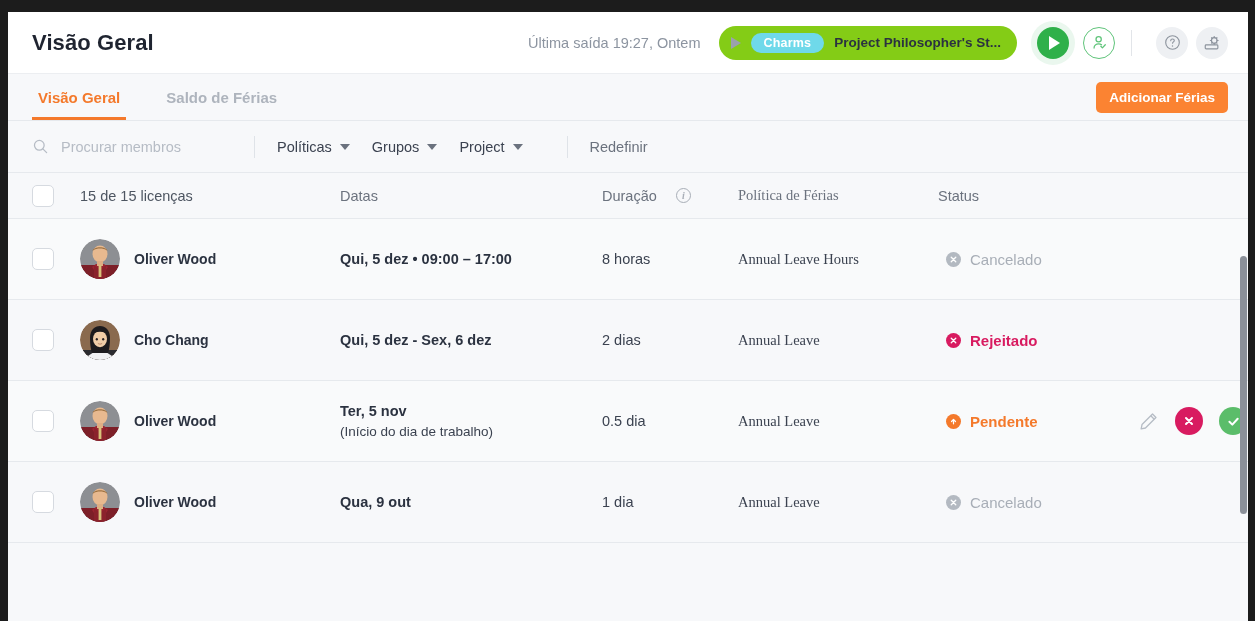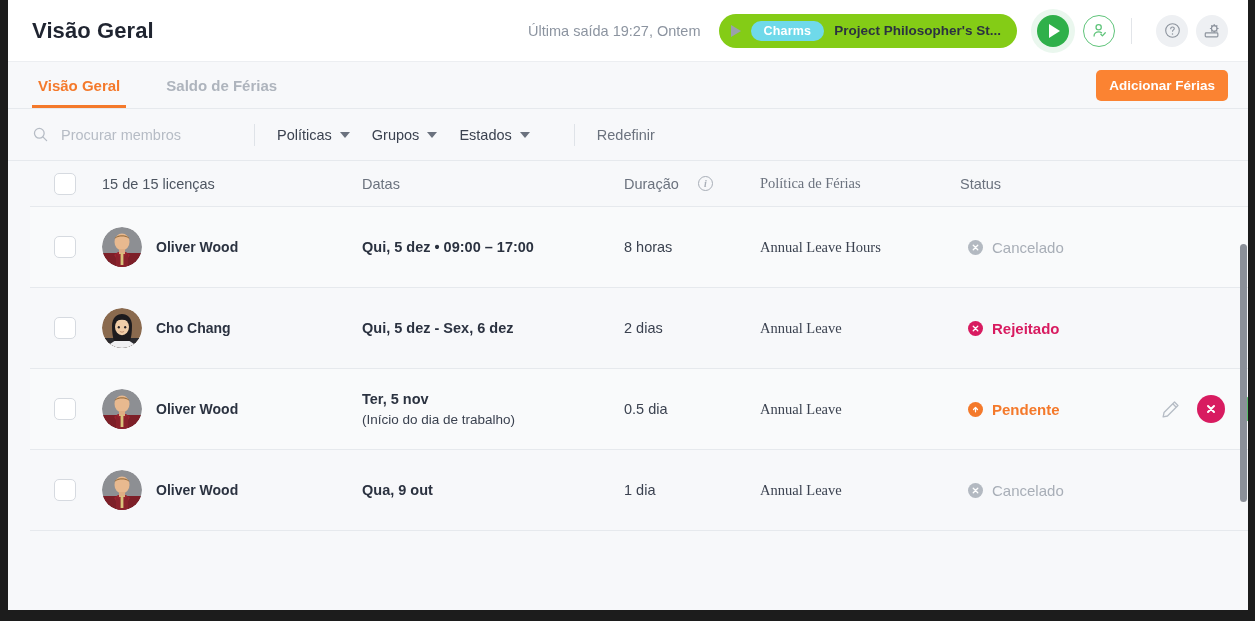--- a/index.html
+++ b/index.html
@@ -4,21 +4,21 @@
 <style>
   * { box-sizing: border-box; margin: 0; padding: 0; }
   html, body {
     width: 1255px; height: 621px;
     font-family: "Liberation Sans", sans-serif;
     background: #1c1c1c;
     overflow: hidden;
   }
   .app-frame {
     position: absolute;
-    left: 8px; top: 0;
+    left: 8px; top: 12px;
     width: 1240px; height: 610px;
     background: #f7f8fa;
     overflow: hidden;
   }
 
   
   .header {
     height: 62px; background: #ffffff;
     display: flex; align-items: center;
     padding: 0 20px 0 24px;
@@ -125,21 +125,20 @@
   .filter-drop { display: flex; align-items: center; gap: 8px; cursor: pointer; margin-right: 22px; }
   .filter-drop span { font-size: 14.5px; color: #3b4250; }
   .reset-link { font-size: 14.5px; color: #6b727e; cursor: pointer; }
 
   
   .table-area { background: #f7f8fa; position: relative; }
   .row {
     display: flex; align-items: center;
     border-bottom: 1px solid #e6e9ed;
     padding: 0 24px;
-    margin-left: 22px;
   }
   .row.head { height: 46px; background: #f7f8fa; }
   .row.data { height: 81px; background: #f9fafb; }
   .row.data:nth-child(odd) { background: #f7f8fa; }
 
   .c-check { width: 48px; flex: none; display: flex; align-items: center; }
   .chk {
     width: 22px; height: 22px; border: 1.5px solid #d6dae0;
     border-radius: 5px; background: #fff; cursor: pointer;
   }
@@ -267,21 +266,21 @@
     <div class="v-divider"></div>
     <div class="filter-drop">
       <span>Políticas</span>
       <i class="caret"></i>
     </div>
     <div class="filter-drop">
       <span>Grupos</span>
       <i class="caret"></i>
     </div>
     <div class="filter-drop">
-      <span>Estados</span>
+      <span>Project</span>
       <i class="caret"></i>
     </div>
     <div class="v-divider"></div>
     <div class="reset-link">Redefinir</div>
   </div>
 
   <div class="table-area">
 
     <div class="row head">
       <div class="c-check">

